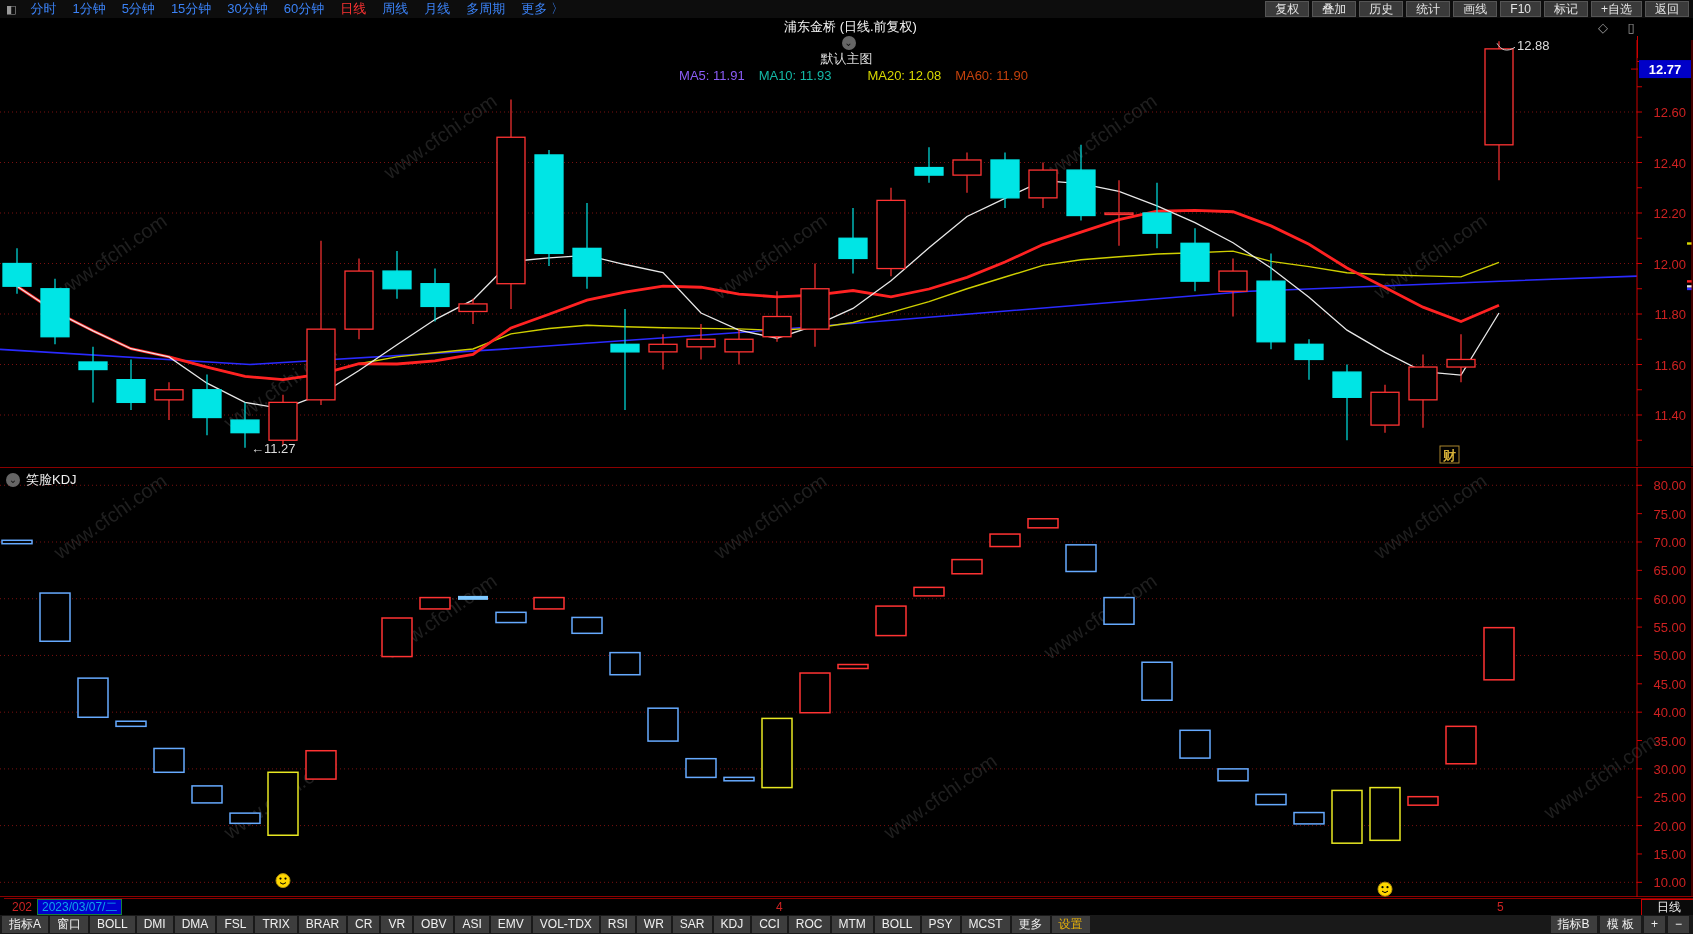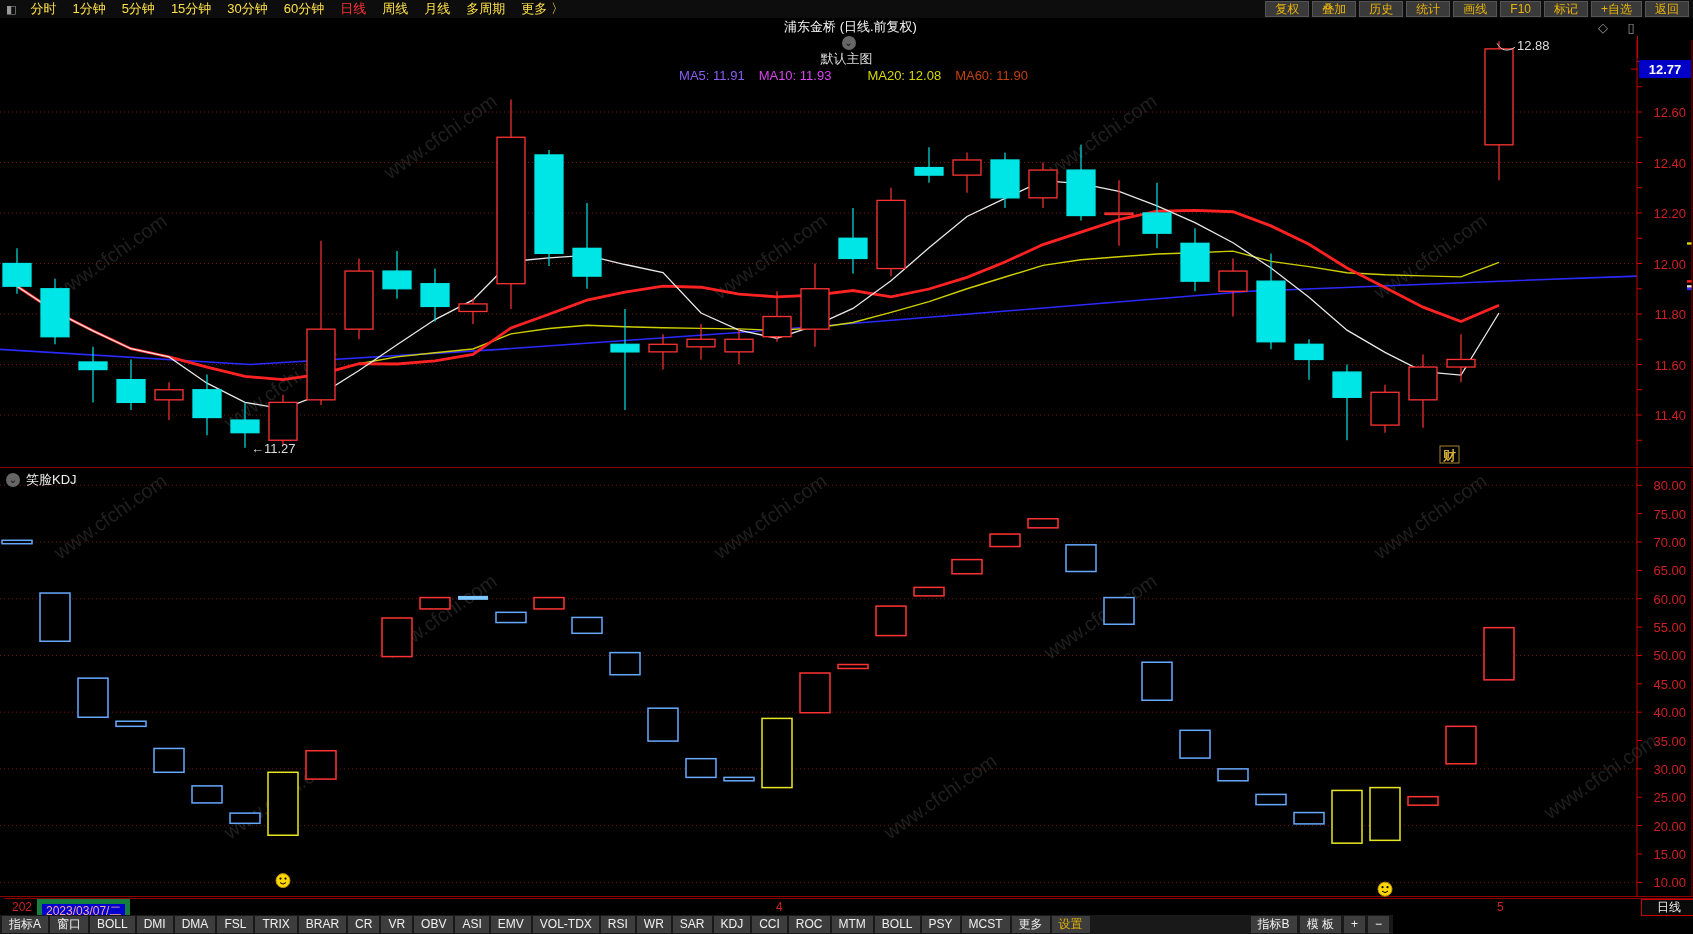--- a/index.html
+++ b/index.html
@@ -3,24 +3,24 @@
 <meta charset="utf-8">
 <style>
   html,body{margin:0;padding:0;background:#000;}
   #app{position:relative;width:1693px;height:934px;background:#000;overflow:hidden;
        font-family:"Liberation Sans","DejaVu Sans",sans-serif;color:#ddd;}
   
   #topbar{position:absolute;left:0;top:0;width:1693px;height:18px;background:#0d0d0d;
           display:flex;align-items:center;font-size:13px;}
   #collapseIcon{color:#9a9a9a;font-size:11px;padding:0 6px;cursor:pointer;}
   #periods{display:flex;align-items:center;}
-  .period{color:#fde047;padding:0 8px;line-height:18px;cursor:pointer;white-space:nowrap;}
+  .period{color:#3b82f6;padding:0 8px;line-height:18px;cursor:pointer;white-space:nowrap;}
   .period.active{color:#ff3333;}
   #topright{margin-left:auto;display:flex;gap:3px;padding-right:4px;}
-  .tbtn{background:#3a3a3a;border:1px solid #555;color:#eab308;font-size:12px;
+  .tbtn{background:#3a3a3a;border:1px solid #555;color:#e5e5e5;font-size:12px;
         line-height:14px;padding:0 9px;cursor:pointer;white-space:nowrap;}
   
   #titlebar{position:absolute;left:0;top:18px;width:1693px;height:22px;display:flex;
             align-items:center;font-size:13px;background:#000;flex-direction:column;}
   #titlebar .t{padding-left:8px;color:#f5f5f5;white-space:nowrap;}
   .circIcon{display:inline-flex;width:14px;height:14px;border-radius:50%;background:#666;
             color:#111;align-items:center;justify-content:center;font-size:10px;
             margin:0 6px 0 10px;line-height:14px;}
   .maLbl{margin-left:14px;white-space:nowrap;}
   #paneIcons{position:absolute;left:1598px;top:2px;color:#9a9a9a;font-size:13px;letter-spacing:8px;}
@@ -28,27 +28,27 @@
   svg{position:absolute;left:0;display:block;}
   #mainChart{top:40px;}
   #subChart{top:467px;}
   #kdjLabel{position:absolute;left:6px;top:471px;display:flex;align-items:center;
             font-size:13px;color:#f0f0f0;}
   #kdjLabel .circIcon{margin:0 6px 0 0;}
   
   #dateRow{position:absolute;left:4px;top:898px;width:1693px;height:17px;background:#000;
            border-top:1px solid #8b0000;font-size:12px;}
   #datePartial{position:absolute;left:8px;top:1px;color:#cc2222;}
-  #dateChip{position:absolute;left:33px;top:0px;background:#0000cc;color:#fca5a5;
-            border:5px solid #15803d;padding:0 4px;line-height:14px;}
+  #dateChip{position:absolute;left:33px;top:0px;background:#0000cc;color:#0ea5e9;
+            border:1px solid #15803d;padding:0 4px;line-height:14px;}
   .monthTick{position:absolute;top:1px;color:#cc2222;}
   #periodCell{position:absolute;left:1637px;top:0;width:54px;height:15px;background:#0a0a0a;
               border:1px solid #cc0000;color:#f0f0f0;text-align:center;line-height:15px;}
   
-  #bottombar{position:absolute;left:0;top:915px;width:1393px;height:19px;background:#191919;
+  #bottombar{position:absolute;left:0;top:915px;width:1693px;height:19px;background:#191919;
              display:flex;align-items:center;gap:2px;padding-left:2px;box-sizing:border-box;}
   .bbtn{background:#3d3d3d;color:#f0f0f0;font-size:12px;line-height:15px;padding:1px 7px;
         cursor:pointer;white-space:nowrap;}
   .bbtn.red{color:#eab308;}
   #bbRight{margin-left:auto;display:flex;gap:3px;padding-right:4px;border-radius:7px;}
 </style>
 </head>
 <body>
 
 <div id="app">
@@ -78,21 +78,21 @@
         <span class="tbtn">标记</span>
         <span class="tbtn">+自选</span>
         <span class="tbtn">返回</span>
       </div>
   </div>
 
   <div id="titlebar">
     <span class="t">浦东金桥 (日线.前复权)</span>
     <span class="circIcon">⌄</span>
     <span>默认主图</span>
-    <span id="maLabels"><span class="maLbl" style="color: #8b5cf6;">MA5: 11.91</span><span class="maLbl" style="color: #d946ef;">MA10: 11.93</span><span class="maLbl" style="color: rgb(216, 216, 0); margin-left: 36px;">MA20: 12.08</span><span class="maLbl" style="color: #c2410c;">MA60: 11.90</span></span>
+    <span id="maLabels"><span class="maLbl" style="color: #8b5cf6;">MA5: 11.91</span><span class="maLbl" style="color: #14b8a6;">MA10: 11.93</span><span class="maLbl" style="color: rgb(216, 216, 0); margin-left: 36px;">MA20: 12.08</span><span class="maLbl" style="color: #c2410c;">MA60: 11.90</span></span>
     <span id="paneIcons">◇ ▯</span>
     <span id="axTopLine"></span>
   </div>
 
   <svg id="mainChart" width="1693" height="427" viewBox="0 40 1693 427">
       <line x1="0" y1="414.99999999999983" x2="1637" y2="414.99999999999983" stroke="#7a1010" stroke-dasharray="1,3"></line>
       <line x1="0" y1="364.5" x2="1637" y2="364.5" stroke="#7a1010" stroke-dasharray="1,3"></line>
       <line x1="0" y1="314.00000000000017" x2="1637" y2="314.00000000000017" stroke="#7a1010" stroke-dasharray="1,3"></line>
       <line x1="0" y1="263.50000000000034" x2="1637" y2="263.50000000000034" stroke="#7a1010" stroke-dasharray="1,3"></line>
       <line x1="0" y1="213.00000000000054" x2="1637" y2="213.00000000000054" stroke="#7a1010" stroke-dasharray="1,3"></line>

